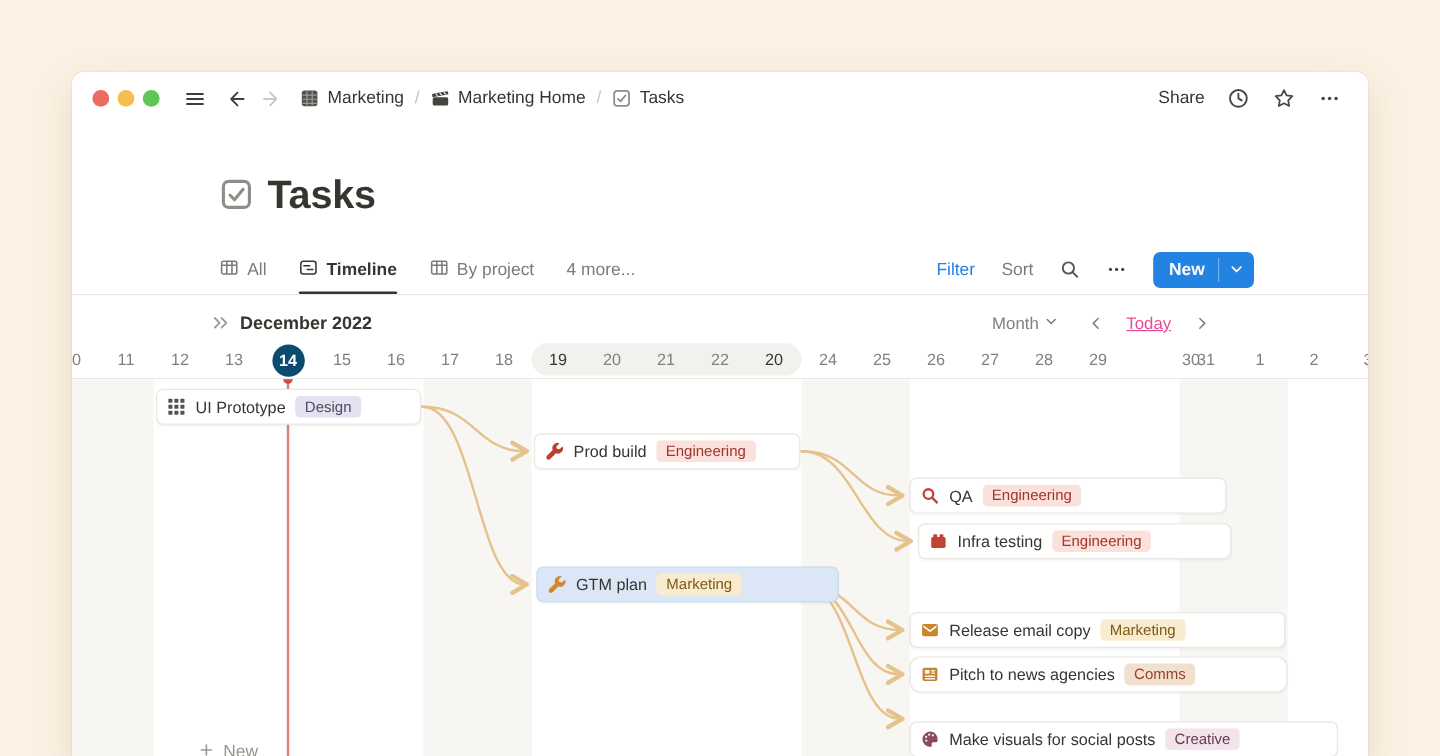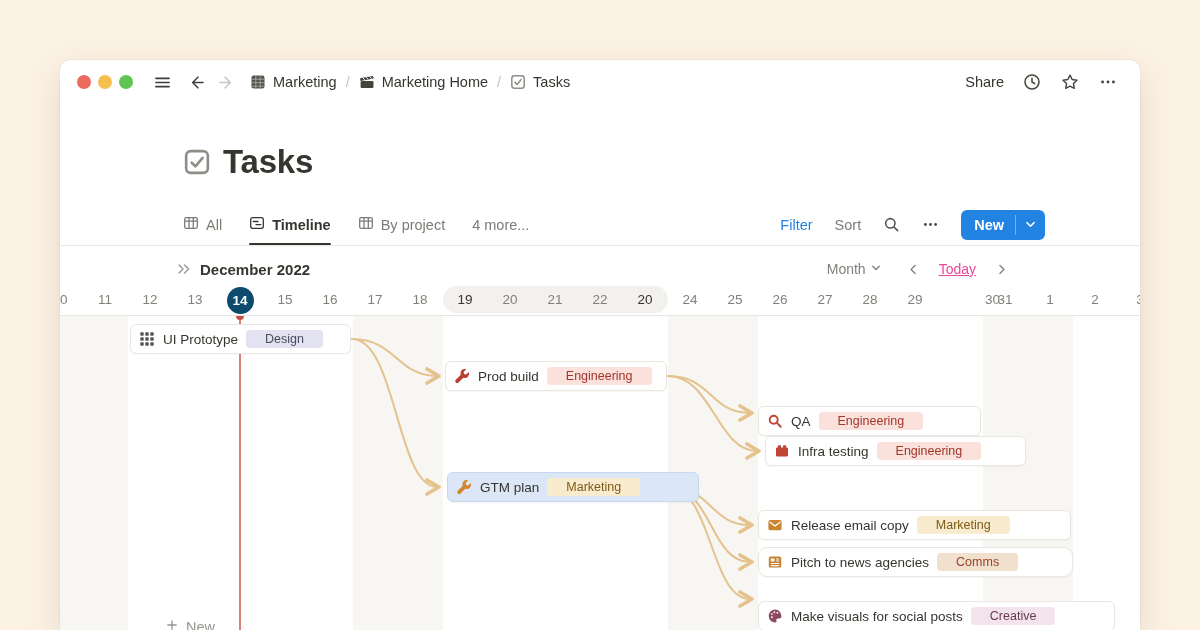--- a/index.html
+++ b/index.html
@@ -75,21 +75,21 @@
   .today-line { position:absolute; top:0; bottom:0; left:179px; width:2px; background:rgba(208,77,62,.72); z-index:1; }
   .today-dot { position:absolute; left:176px; top:-4px; width:8px; height:8px; border-radius:50%; background:#ca4f44; z-index:5; }
   .arrows { position:absolute; left:0; top:0; z-index:2; }
   .card { position:absolute; height:30px; display:flex; align-items:center; gap:8px; padding:0 8px;
           background:#fff; border:1px solid #e9e7e2; border-radius:6px; z-index:3;
           box-shadow:0 1px 2px rgba(0,0,0,.04); white-space:nowrap; overflow:hidden; cursor:pointer; }
   .card.selected { background:#dbe7f6; border-color:#c6d9f0; }
   .card .t-ic { display:inline-flex; width:16px; height:16px; flex:0 0 16px; }
   .card .t-ic svg { width:16px; height:16px; }
   .card .t-label { font-size:13.5px; font-weight:400; color:#37352f; }
-  .card .t-tag { font-size:12.5px; padding:2px 19px; border-radius:4px; }
+  .card .t-tag { font-size:12.5px; padding:2px 8px; border-radius:4px; }
   .new-row { position:absolute; left:105px; top:302px; display:flex; align-items:center; gap:7px;
              color:#98968f; font-size:14.5px; z-index:1; cursor:pointer; }
   .new-row svg { width:14px; height:14px; }
 </style>
 </head>
 <body>
 
 <div class="canvas">
   <div class="window">
 
@@ -348,21 +348,21 @@
         </div>
         <div class="card" style="left: 385px; top: 45px; width: 222px;">
           <span class="t-ic" style="color:#b93f2e">
             <svg viewBox="0 0 16 16" xmlns="http://www.w3.org/2000/svg">
               <path fill="currentColor" d="M14.9 4.1a4.3 4.3 0 0 1-5.6 5.6l-4.8 4.8a1.9 1.9 0 0 1-2.7-2.7l4.8-4.8a4.3 4.3 0 0 1 5.6-5.6L9.6 4l.5 1.9 1.9.5z"></path>
             </svg>
           </span>
           <span class="t-label">Prod build</span>
           <span class="t-tag" style="background:#fae1dc;color:#a1362a">Engineering</span>
         </div>
-        <div class="card" style="left: 698px; top: 90px; width: 223px;">
+        <div class="card" style="left: 698px; top: 82px; width: 264px;">
           <span class="t-ic" style="color:#c04538">
             <svg viewBox="0 0 16 16" xmlns="http://www.w3.org/2000/svg">
               <circle cx="6.7" cy="6.7" r="4" fill="none" stroke="currentColor" stroke-width="1.9"></circle>
               <path d="M9.9 9.9 13.7 13.7" stroke="currentColor" stroke-width="2" stroke-linecap="round" fill="none"></path>
             </svg>
           </span>
           <span class="t-label">QA</span>
           <span class="t-tag" style="background:#fae1dc;color:#a1362a">Engineering</span>
         </div>
         <div class="card" style="left: 705px; top: 120px; width: 261px;">

